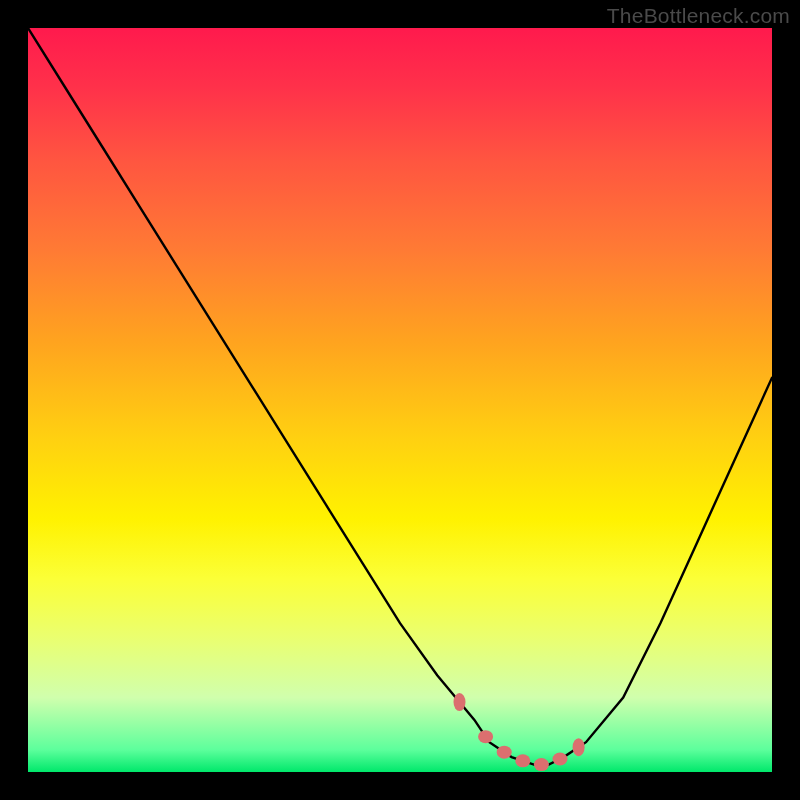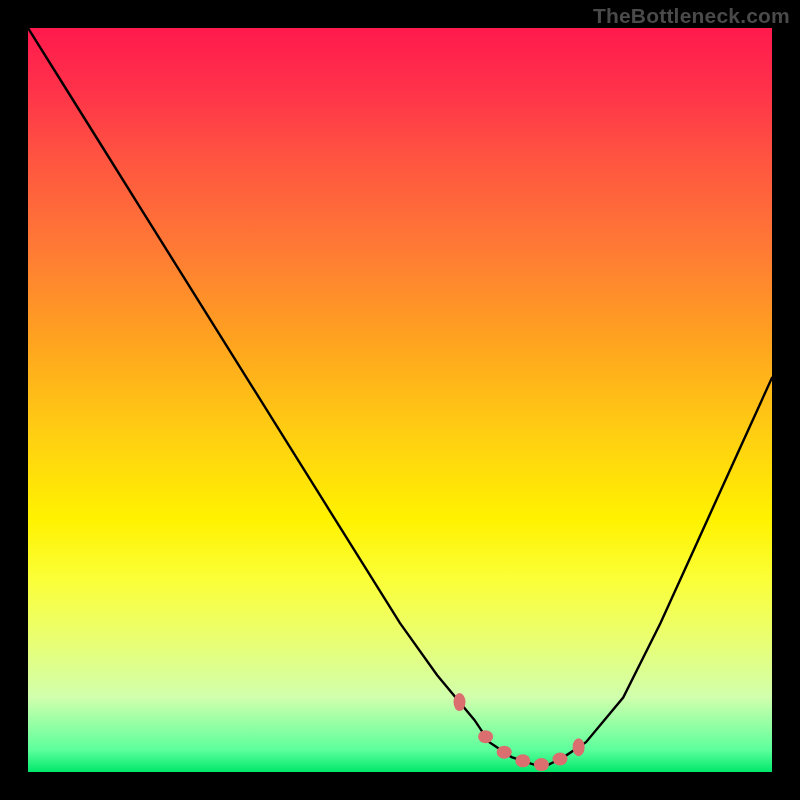--- a/index.html
+++ b/index.html
@@ -31,21 +31,21 @@
       #5dff9c 97%,
       #00e86b 100%
     );
   }
   .watermark {
     position: absolute;
     top: 4px;
     right: 10px;
     color: #4a4a4a;
     font-size: 21px;
-    font-weight: 700;
+    font-weight: 400;
     letter-spacing: 0.2px;
     z-index: 5;
   }
   svg.curve {
     position: absolute;
     left: 0;
     top: 0;
     width: 744px;
     height: 744px;
     z-index: 3;

